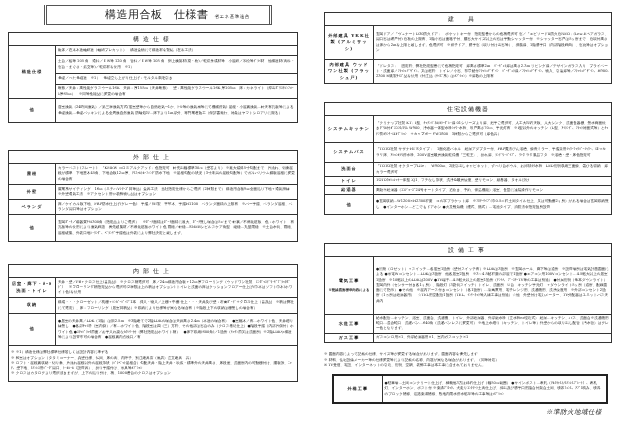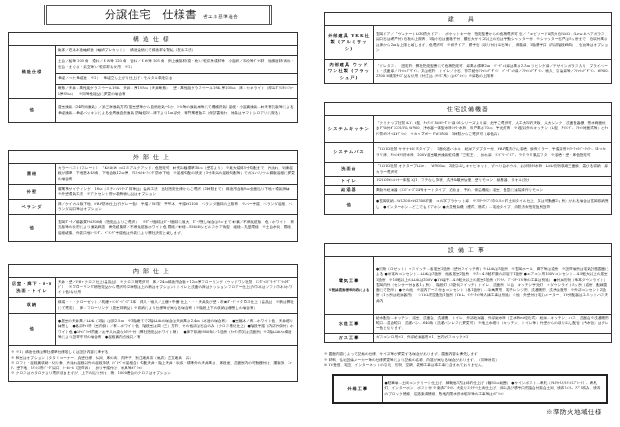--- a/index.html
+++ b/index.html
@@ -9,28 +9,28 @@
   .title-scroll { left:44px; top:5px; width:222px; height:18px; border:1px solid #555;
                   border-left:3px double #555; border-right:3px double #555; }
   .title-main { position:absolute; left:58px; top:1px; font-size:11px; letter-spacing:0.5px; white-space:nowrap; }
   .title-sub { font-size:4.5px; margin-left:6px; }
   table.spec { position:absolute; border-collapse:collapse; border:1.5px solid #222; table-layout:fixed; }
   table.spec td { border:0.8px solid #333; padding:1px 2px; font-size:3.6px; line-height:1.45; vertical-align:middle; }
   table.spec td.hd { text-align:center; font-size:6px; letter-spacing:4px; height:12px; padding:0; }
   table.spec td.lbl { text-align:center; font-size:4.2px; font-weight:bold; letter-spacing:1px; }
   table.spec td.val { text-align:left; }
   .note { position:absolute; font-size:3.6px; line-height:1.55; white-space:nowrap; }
-  .footer { position:absolute; right:18px; top:408px; font-size:6.5px; letter-spacing:0.5px; }
+  .footer { position:absolute; right:18px; top:408px; font-size:6.5px; letter-spacing:0.5px;font-style:italic; }
 </style>
 </head>
 <body>
 
 <div class="abs title-scroll">
   <div class="title-main">
-    <span>分譲住宅　仕様書</span><span class="title-sub">省エネ基準適合</span>
+    <span>構造用合板　仕様書</span><span class="title-sub">省エネ基準適合</span>
   </div>
 </div>
 
 <table class="spec" style="left:8px; top:32px; width:290px;">
   <colgroup>
       <col style="width:47px">
       <col>
     </colgroup>
   <tbody>
       <tr>

